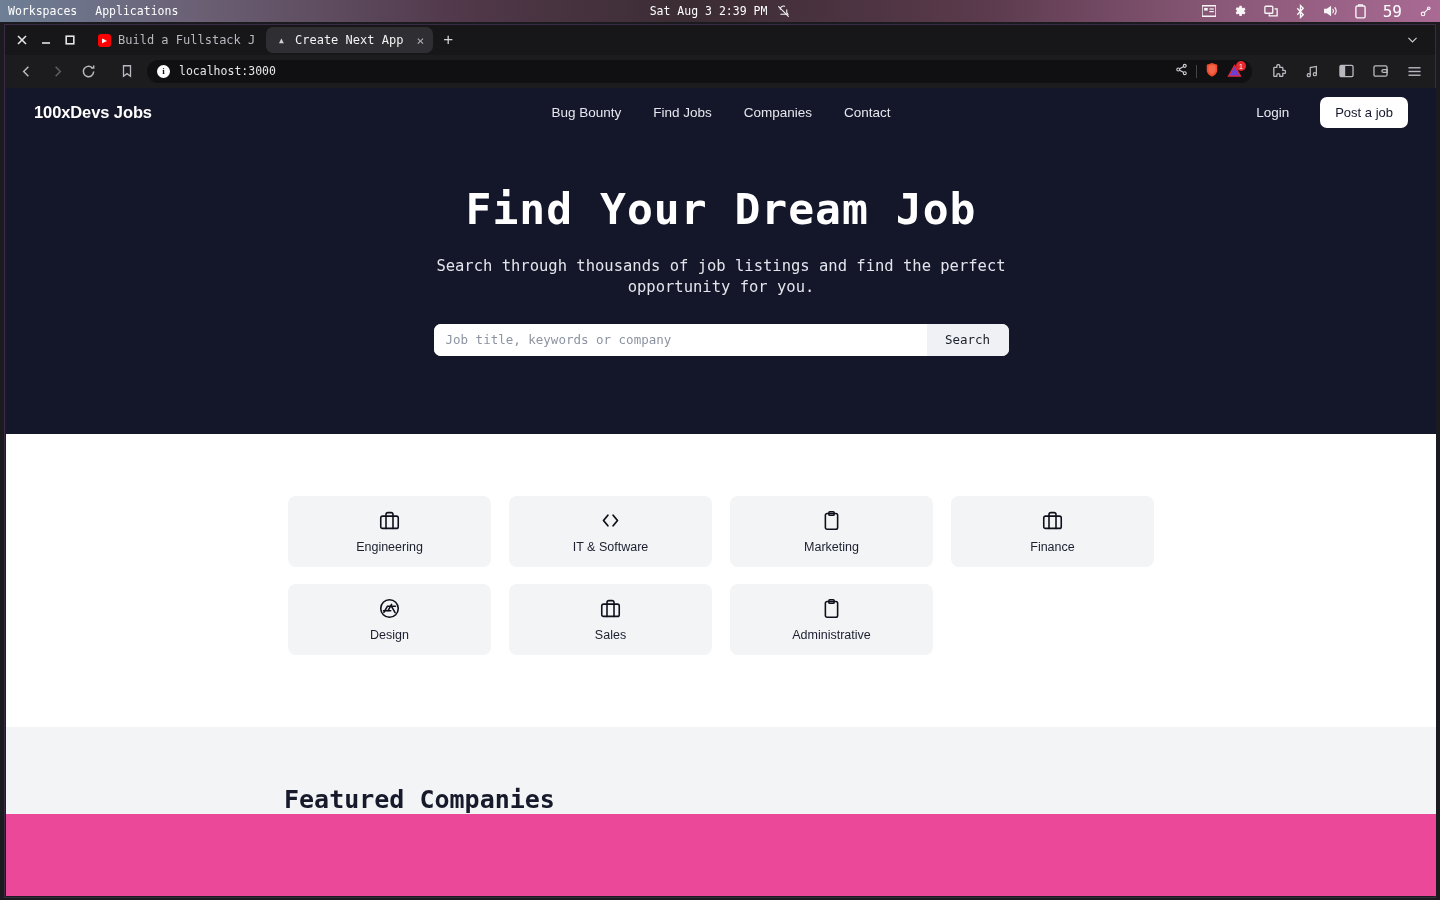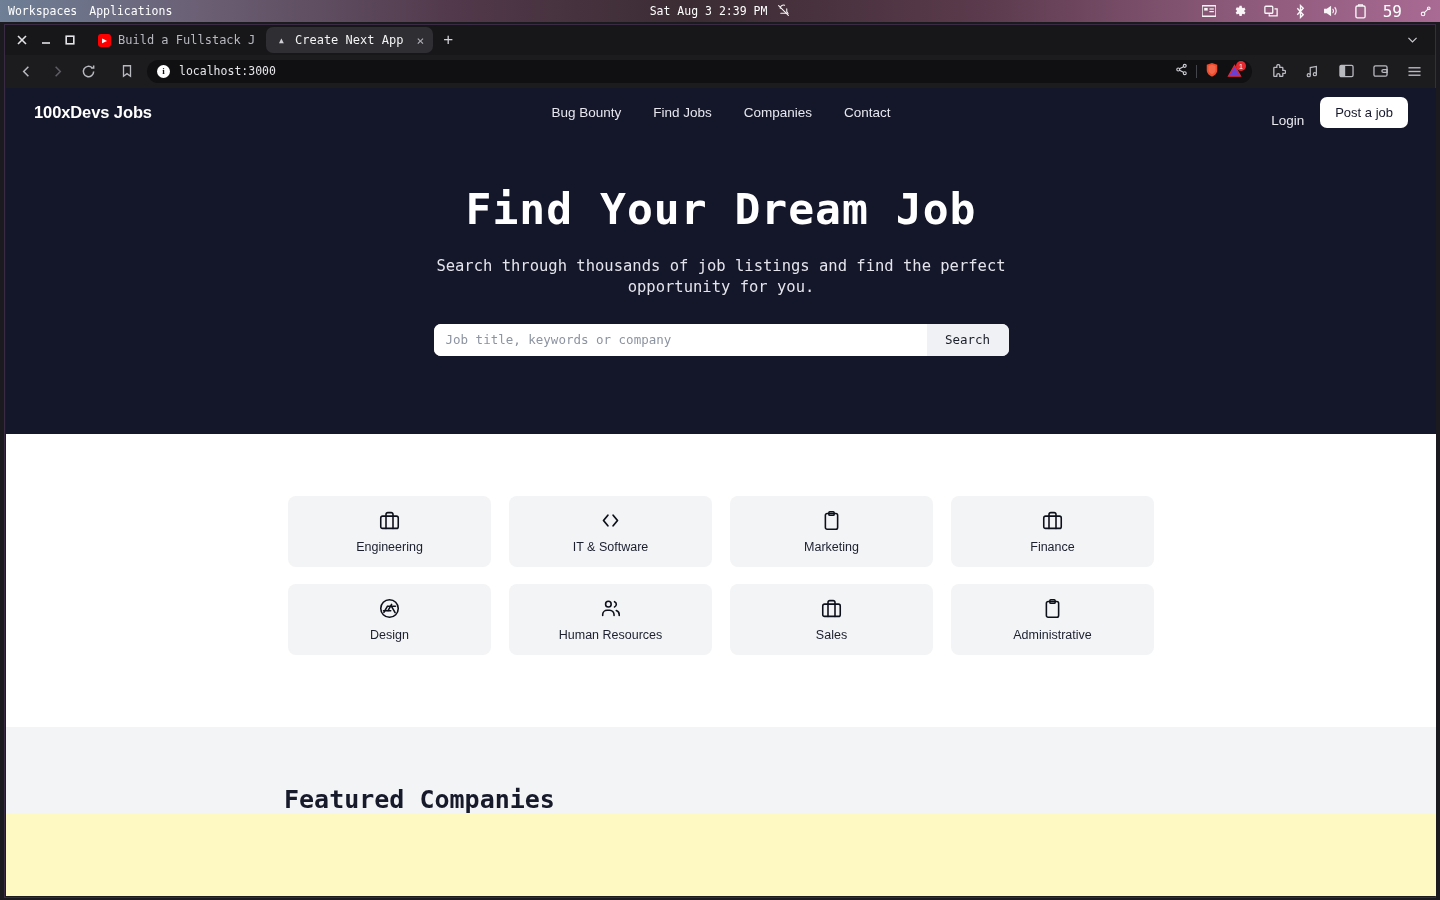--- a/index.html
+++ b/index.html
@@ -11,24 +11,24 @@
   }
 
   
   .os-bar {
     position: absolute; left: 0; top: 0; width: 1440px; height: 22px;
     background: linear-gradient(90deg,#6e7f96 0%,#6b5f74 14%,#51384a 32%,#3b2c33 48%,#5a3a4c 68%,#8a5878 85%,#a96a93 100%);
     display: flex; align-items: center;
     font-family: "DejaVu Sans Mono", monospace;
     font-size: 11.5px; color: #ffffff;
   }
-  .os-bar .left { display: flex; align-items: center; gap: 12px; padding-left: 8px; }
+  .os-bar .left { display: flex; align-items: center; gap: 18px; padding-left: 8px; }
   .os-bar .center {
     position: absolute; left: 0; right: 0; text-align: center;
-    display: flex; justify-content: center; align-items: flex-start; gap: 10px;
+    display: flex; justify-content: center; align-items: center; gap: 10px;
   }
   .os-bar .right {
     margin-left: auto; display: flex; align-items: center; gap: 17px;
     padding-right: 8px; position: relative; z-index: 2;
   }
   .os-ico { display: inline-flex; align-items: center; justify-content: center; opacity: .95; }
   .batt-num { font-size: 16px; }
 
   
   .browser {
@@ -78,32 +78,32 @@
     position: absolute; top: -3px; right: -4px; min-width: 10px; height: 10px;
     background: #e8282f; color: #fff; border-radius: 6px; font-size: 7px;
     display: flex; align-items: center; justify-content: center;
     font-family: "Liberation Sans", sans-serif; padding: 0 2px;
   }
   .toolbar-right { display: flex; align-items: center; gap: 12px; padding-left: 6px; }
 
   
   .viewport {
     position: absolute; left: 1px; top: 63px; width: 1430px; height: 808px;
-    background: #fef9c3; overflow: hidden;
+    background: #ec4899; overflow: hidden;
   }
 
   
   .site-header {
     background: #141629; height: 48px;
     display: flex; align-items: center; padding: 0 28px;
   }
   .brand { font-size: 16.5px; font-weight: bold; color: #ffffff; letter-spacing: -0.1px; }
   .site-nav { position: absolute; left: 0; right: 0; display: flex; justify-content: center; gap: 32px; pointer-events: none;}
   .site-nav a { pointer-events: auto; color: #e6e7ee; font-size: 13.5px; text-decoration: none; }
-  .header-right { margin-left: auto; display: flex; align-items: flex-end; gap: 16px; position: relative; z-index: 3; }
+  .header-right { margin-left: auto; display: flex; align-items: center; gap: 31px; position: relative; z-index: 3; }
   .login-link { color: #e9eaf0; font-size: 13.5px; text-decoration: none; }
   .post-btn {
     background: #ffffff; color: #15172b; border: none; border-radius: 7px;
     padding: 8px 15px; font-size: 13px; cursor: pointer; font-family: "Liberation Sans", sans-serif;
   }
 
   
   .hero {
     background: #141629; height: 298px;
     display: flex; flex-direction: column; align-items: center;
@@ -425,31 +425,20 @@
                   <line x1="14.3" y1="9.6" x2="18.4" y2="16.7"></line>
                   <line x1="13.4" y1="14.6" x2="5.2" y2="14.6"></line>
                   <line x1="10.3" y1="14.4" x2="14.4" y2="7.3"></line>
                   <line x1="9.7" y1="9.4" x2="5.6" y2="16.5"></line>
                   <line x1="10.6" y1="9.4" x2="18.8" y2="9.4"></line>
                 </svg>
             </span>
             <span class="name">Design</span>
           </div>
 
-          <div class="cat-card">
-            <span class="ico">
-              <svg width="22" height="21" viewBox="0 0 24 24" fill="none" stroke="#0d0f1a" stroke-width="1.8" stroke-linecap="round" stroke-linejoin="round">
-                  <circle cx="9" cy="7" r="3.2"></circle>
-                  <path d="M2.5 20v-1.2A5 5 0 0 1 7.5 14h3A5 5 0 0 1 15.5 19v1"></path>
-                  <path d="M16 4.2a3.2 3.2 0 0 1 0 6"></path>
-                  <path d="M18 14.4a5 5 0 0 1 3.4 4.6V20"></path>
-                </svg>
-            </span>
-            <span class="name">Human Resources</span>
-          </div>
 
           <div class="cat-card">
             <span class="ico">
               <svg width="21" height="21" viewBox="0 0 24 24" fill="none" stroke="#0d0f1a" stroke-width="1.8" stroke-linecap="round" stroke-linejoin="round">
                   <rect x="2" y="7" width="20" height="14" rx="2"></rect>
                   <path d="M16 21V5a2 2 0 0 0-2-2h-4a2 2 0 0 0-2 2v16"></path>
                 </svg>
             </span>
             <span class="name">Sales</span>
           </div>

